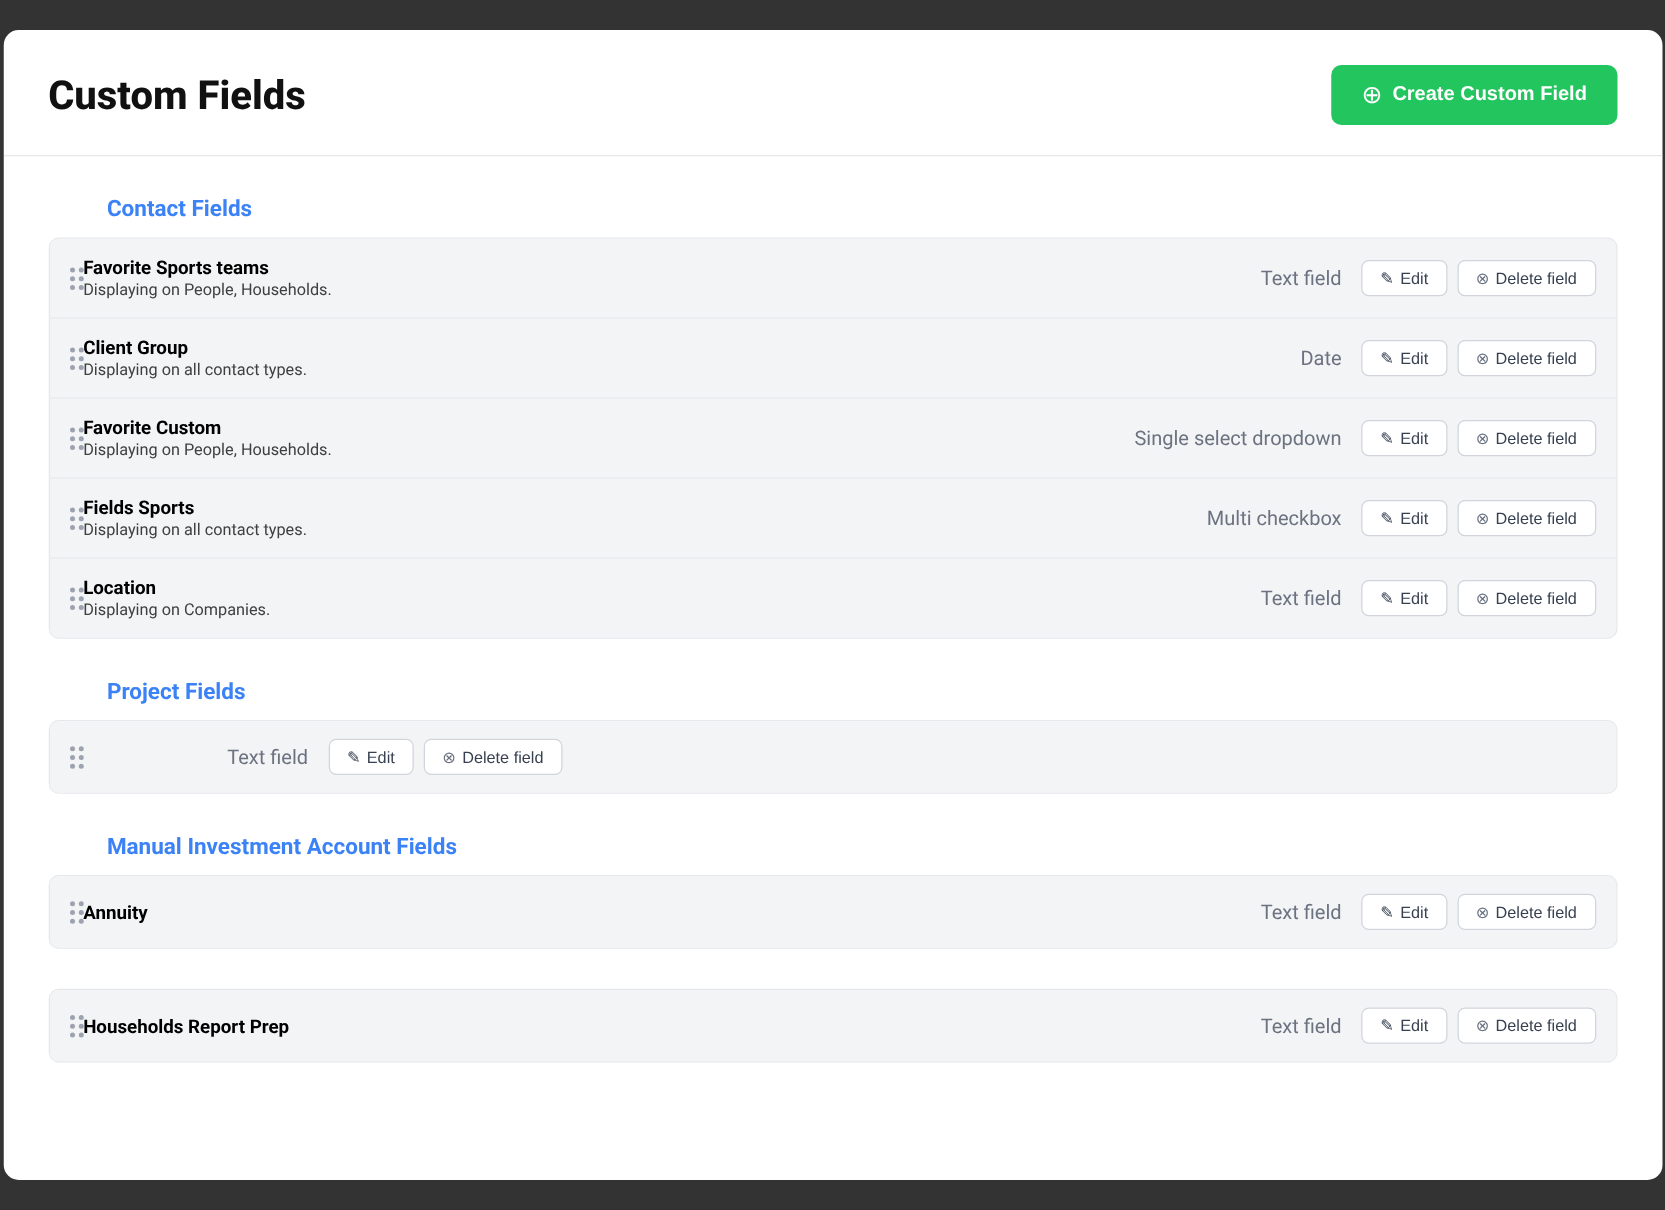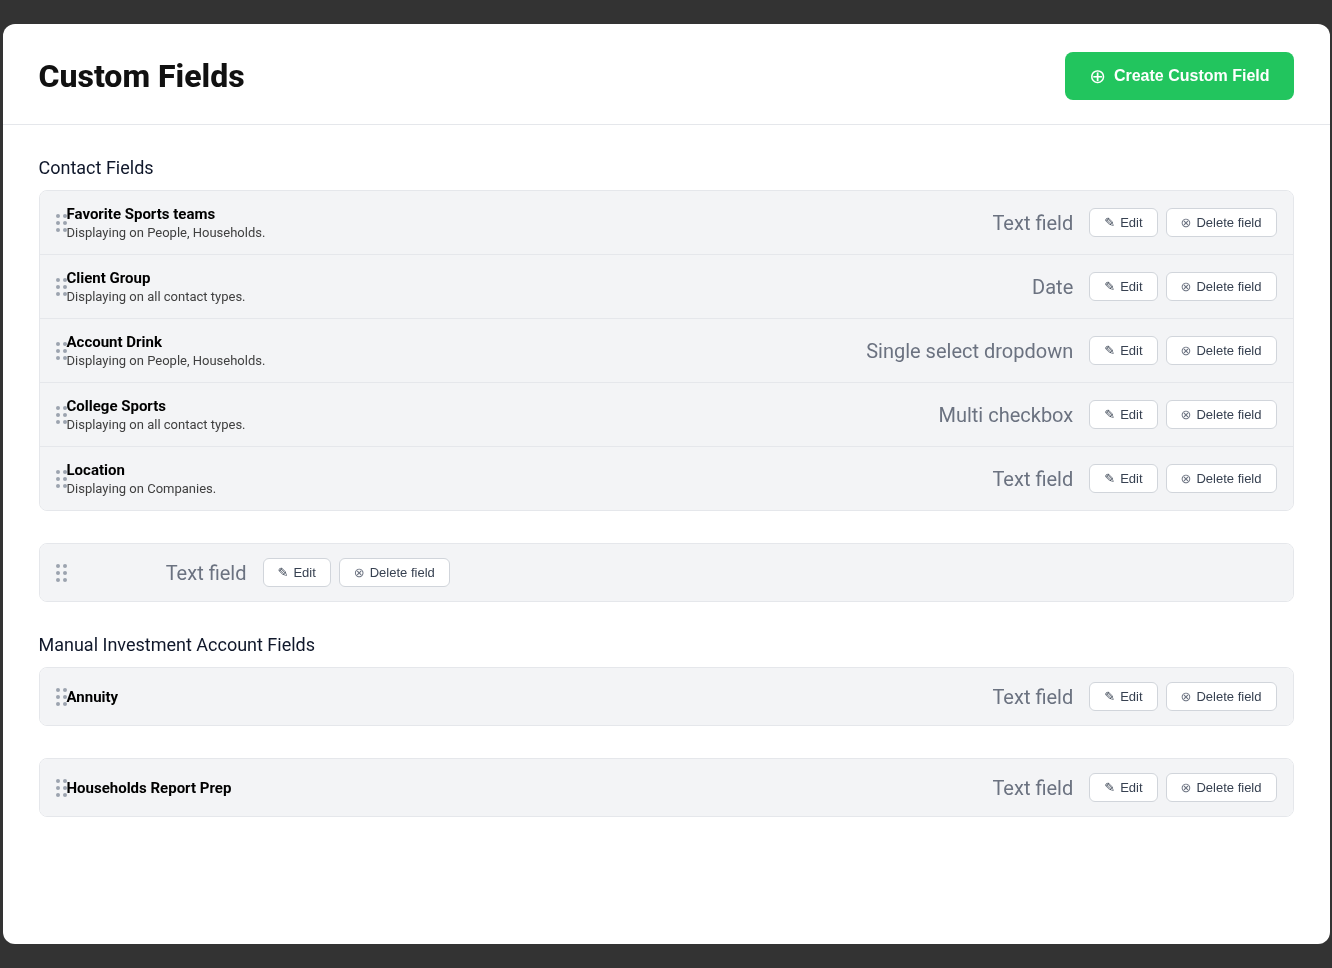--- a/index.html
+++ b/index.html
@@ -50,23 +50,24 @@
       line-height: 1;
     }
     .content {
       padding: 32px 36px;
     }
     .section {
       margin-bottom: 32px;
     }
     .section-title {
       font-size: 18px;
-      font-weight: 400;
-      color: #0f172a;
+      font-weight: 700;
+      color: #3b82f6;
       margin-bottom: 12px;
+      margin-left: 47px;
     }
     .fields-list {
       border: 1px solid #e5e7eb;
       border-radius: 8px;
       overflow: hidden;
       background: #f9fafb;
     }
     .field-row {
       display: flex;
       align-items: center;
@@ -85,21 +86,21 @@
       font-size: 15px;
       font-weight: 700;
       color: #000000;
     }
     .field-sub {
       font-size: 13px;
       color: #404040;
       margin-top: 2px;
     }
     .field-type {
-      font-size: 20px;
+      font-size: 16px;
       color: #6b7280;
       margin-right: 16px;
       min-width: 180px;
       text-align: right;
     }
     .field-actions {
       display: flex;
       gap: 8px;
       flex-shrink: 0;
     }
@@ -205,21 +206,21 @@
               <div class="dots-grid">
                 <div class="dot"></div>
                 <div class="dot"></div>
                 <div class="dot"></div>
                 <div class="dot"></div>
                 <div class="dot"></div>
                 <div class="dot"></div>
               </div>
             </div>
             <div class="field-info">
-              <div class="field-name">Account Drink</div>
+              <div class="field-name">Favorite Custom</div>
               <div class="field-sub">Displaying on People, Households.</div>
             </div>
             <div class="field-type">Single select dropdown</div>
             <div class="field-actions">
               <button class="btn-edit">
                 <span style="font-size:13px;">✎</span>
                 <span>Edit</span>
               </button>
               <button class="btn-delete">
                 <span style="font-size:13px; color:#6b7280;">⊗</span>
@@ -232,21 +233,21 @@
               <div class="dots-grid">
                 <div class="dot"></div>
                 <div class="dot"></div>
                 <div class="dot"></div>
                 <div class="dot"></div>
                 <div class="dot"></div>
                 <div class="dot"></div>
               </div>
             </div>
             <div class="field-info">
-              <div class="field-name">College Sports</div>
+              <div class="field-name">Fields Sports</div>
               <div class="field-sub">Displaying on all contact types.</div>
             </div>
             <div class="field-type">Multi checkbox</div>
             <div class="field-actions">
               <button class="btn-edit">
                 <span style="font-size:13px;">✎</span>
                 <span>Edit</span>
               </button>
               <button class="btn-delete">
                 <span style="font-size:13px; color:#6b7280;">⊗</span>
@@ -277,20 +278,21 @@
               </button>
               <button class="btn-delete">
                 <span style="font-size:13px; color:#6b7280;">⊗</span>
                 <span>Delete field</span>
               </button>
             </div>
           </div>
         </div>
       </div>
       <div class="section">
+        <div class="section-title">Project Fields</div>
         <div class="fields-list">
           <div class="field-row">
             <div>
               <div class="dots-grid">
                 <div class="dot"></div>
                 <div class="dot"></div>
                 <div class="dot"></div>
                 <div class="dot"></div>
                 <div class="dot"></div>
                 <div class="dot"></div>

